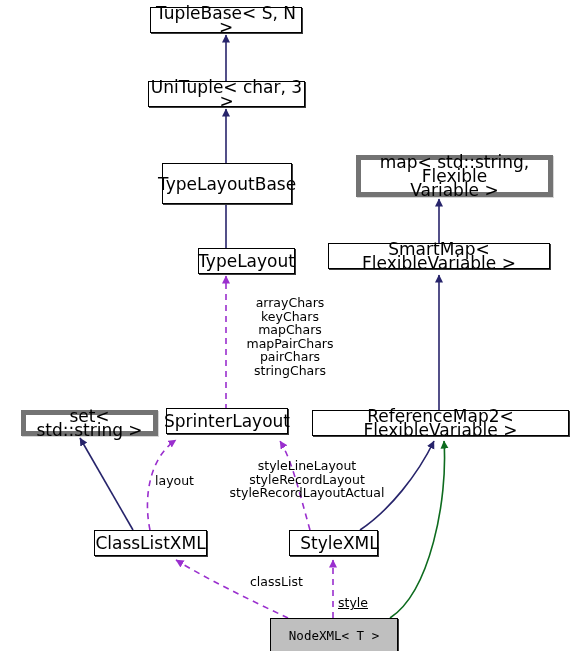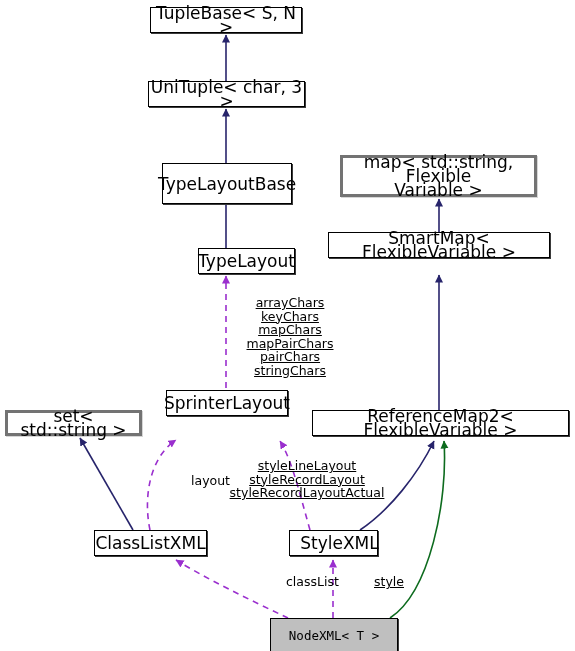--- a/index.html
+++ b/index.html
@@ -38,41 +38,42 @@
     font-size: 17px;
     line-height: 14px;
     white-space: pre-line;
     z-index: 5;
   }
   .node.solid {
     border: 1px solid #000000;
     box-shadow: 1px 1px 0 0 #3a3a3a;
   }
   .node.faint {
-    border: 3px solid #737373;
+    border: 5px solid #737373;
     box-shadow: 1px 1px 0 0 #d6d6d6;
+    margin-left: 16px;
   }
   .node.current {
     border: 1px solid #000000;
     background: #bfbfbf;
     box-shadow: 1px 1px 0 0 #3a3a3a;
     font-family: "DejaVu Sans Mono", "Liberation Mono", monospace;
     font-size: 12.5px;
   }
   .edge-label {
     position: absolute;
     font-size: 12.5px;
     line-height: 13.5px;
     color: #000000;
     white-space: pre-line;
     z-index: 4;
     background: transparent;
   }
-  .el-center { text-align: center; text-decoration: underline; }
-  .el-left { text-align: left; margin-left: 36px; }
+  .el-center { text-align: center; }
+  .el-left { text-align: left; }
 </style>
 </head>
 <body>
 
 <div id="diagram-root">
 
   <svg id="edges" viewBox="0 0 575 651" xmlns="http://www.w3.org/2000/svg">
     <defs>
       <marker id="arrow-navy" markerWidth="9" markerHeight="9" refX="7.6" refY="4" orient="auto" markerUnits="userSpaceOnUse">
         <path d="M0,0 L8,4 L0,8 z" fill="#27246b"></path>
@@ -116,25 +117,25 @@
 
   <div class="node solid" style="left:148px; top:81px; width:157px; height:26px;">UniTuple&lt; char, 3 &gt;</div>
 
   <div class="node solid" style="left:162px; top:163px; width:130px; height:41px;">TypeLayoutBase</div>
 
   <div class="node faint" style="left:340px; top:155px; width:197px; height:42px;">map&lt; std::string, Flexible
 Variable &gt;</div>
 
   <div class="node solid" style="left:178px; top:248px; width:97px; height:26px;margin-left:20px;">TypeLayout</div>
 
-  <div class="node solid" style="left:328px; top:232px; width:222px; height:26px;">SmartMap&lt; FlexibleVariable &gt;</div>
+  <div class="node solid" style="left:328px; top:243px; width:222px; height:26px;">SmartMap&lt; FlexibleVariable &gt;</div>
 
   <div class="node faint" style="left:5px; top:410px; width:137px; height:26px;">set&lt; std::string &gt;</div>
 
-  <div class="node solid" style="left:166px; top:390px; width:122px; height:26px;">SprinterLayout</div>
+  <div class="node solid" style="left:166px; top:408px; width:122px; height:26px;">SprinterLayout</div>
 
   <div class="node solid" style="left:312px; top:410px; width:257px; height:26px;">ReferenceMap2&lt; FlexibleVariable &gt;</div>
 
   <div class="node solid" style="left:94px; top:530px; width:113px; height:26px;">ClassListXML</div>
 
   <div class="node solid" style="left:289px; top:530px; width:89px; height:26px;padding-left:12px;">StyleXML</div>
 
   <div class="node current" style="left:270px; top:618px; width:128px; height:36px;">NodeXML&lt; T &gt;</div>
 
   <div class="edge-label el-center" style="left:235px; top:296px; width:110px;">arrayChars
@@ -145,15 +146,15 @@
 stringChars</div>
 
   <div class="edge-label el-left" style="left:155px; top:474px; width:50px;">layout</div>
 
   <div class="edge-label el-center" style="left:219px; top:459px; width:176px;">styleLineLayout
 styleRecordLayout
 styleRecordLayoutActual</div>
 
   <div class="edge-label el-left" style="left:250px; top:575px; width:70px;">classList</div>
 
-  <div class="edge-label el-left" style="left:338px; top:575px; width:42px;text-decoration:underline;">style</div>
+  <div class="edge-label el-left" style="left:338px; top:596px; width:42px;text-decoration:underline;">style</div>
 
 </div>
 
 </body></html>

